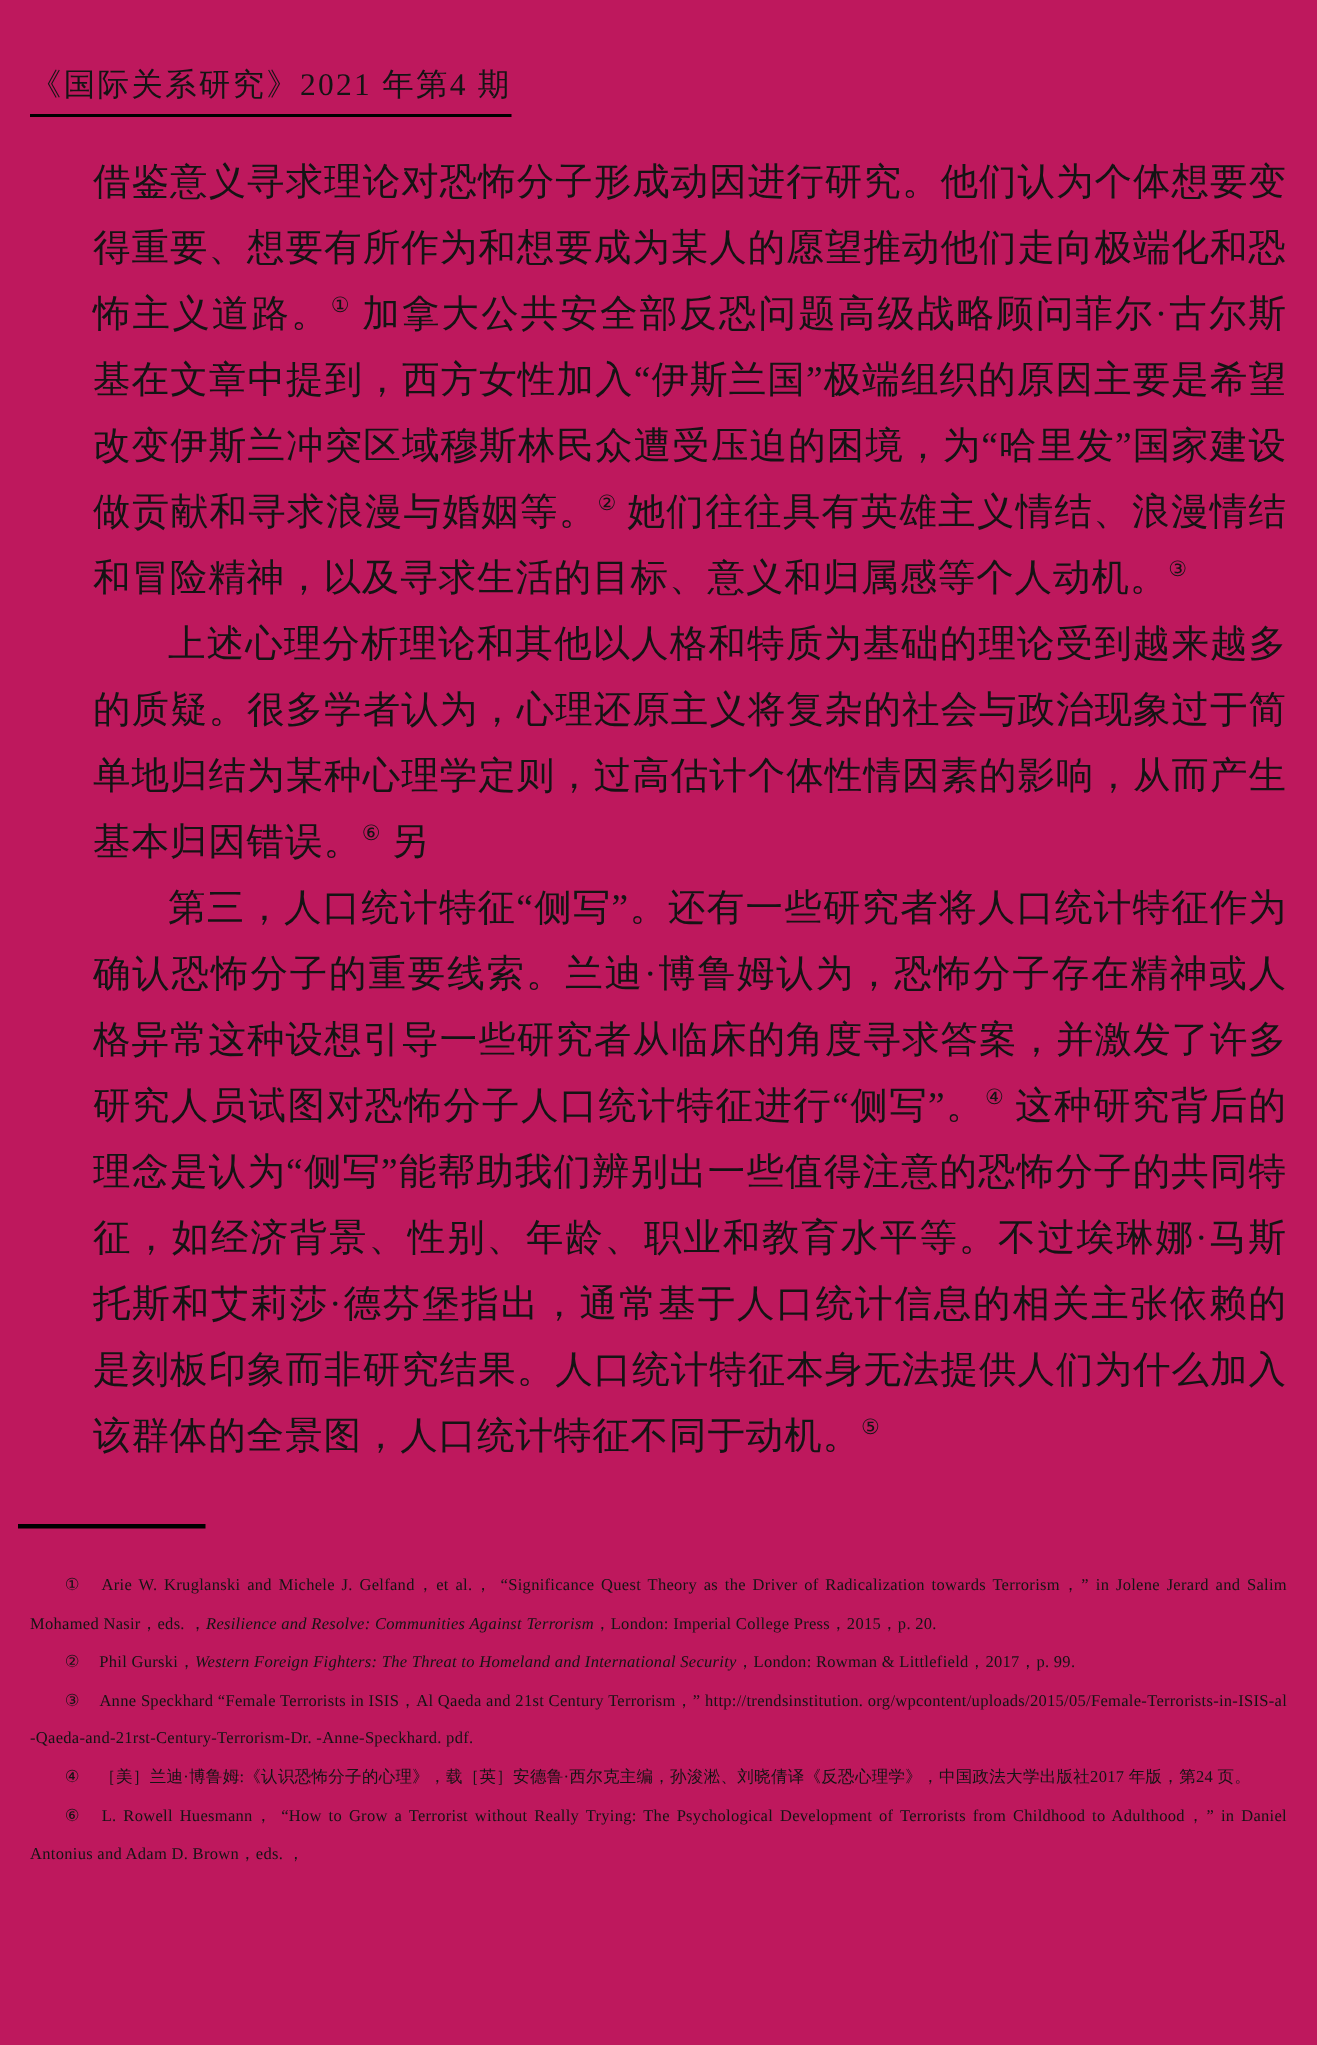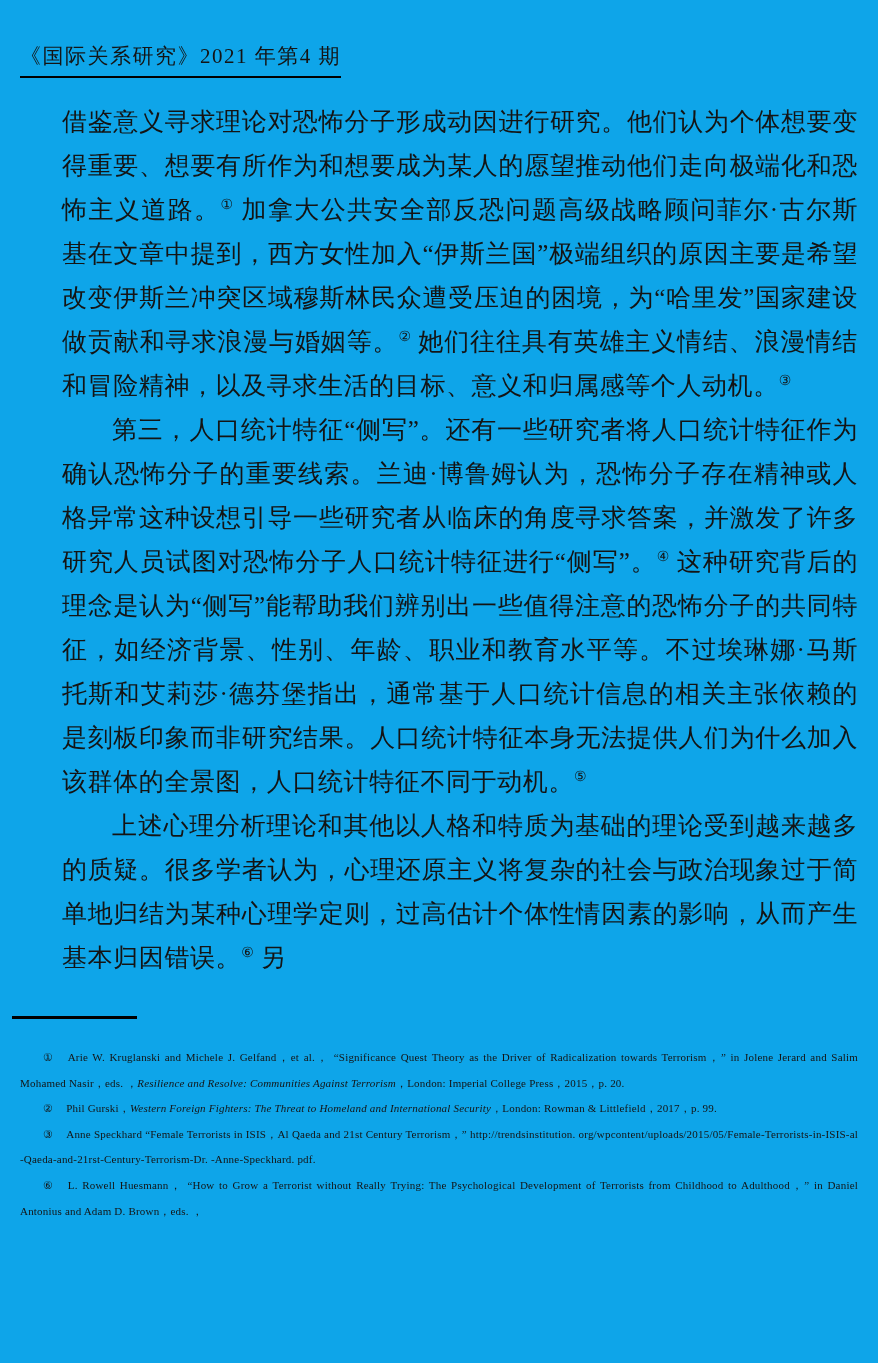--- a/index.html
+++ b/index.html
@@ -8,21 +8,21 @@
     width: 878px;
     height: 1363px;
     overflow: hidden;
     color: #141414;
     font-family: "Liberation Serif", "DejaVu Serif", serif;
   }
   .page {
     width: 878px;
     height: 1363px;
     padding: 42px 20px 16px 20px;
-    background: #0ea5e9;
+    background: #be185d;
   }
   .journal-header {
     display: inline-block;
     font-size: 21px;
     letter-spacing: 1.5px;
     padding-bottom: 6px;
     border-bottom: 2.5px solid #000;
   }
   .article-body {
     margin-top: 22px;
@@ -64,25 +64,26 @@
 </head>
 <body>
 
 <div class="page">
   <div class="journal-header">
     <span>《国际关系研究》2021 年第4 期</span>
   </div>
 
   <div class="article-body">
       <p class="para"><span>借鉴意义寻求理论对恐怖分子形成动因进行研究。他们认为个体想要变得重要、想要有所作为和想要成为某人的愿望推动他们走向极端化和恐怖主义道路。</span><sup>①</sup><span> 加拿大公共安全部反恐问题高级战略顾问菲尔·古尔斯基在文章中提到，西方女性加入“伊斯兰国”极端组织的原因主要是希望改变伊斯兰冲突区域穆斯林民众遭受压迫的困境，为“哈里发”国家建设做贡献和寻求浪漫与婚姻等。</span><sup>②</sup><span> 她们往往具有英雄主义情结、浪漫情结和冒险精神，以及寻求生活的目标、意义和归属感等个人动机。</span><sup>③</sup></p>
+      <p class="para indent"><span>上述心理分析理论和其他以人格和特质为基础的理论受到越来越多的质疑。很多学者认为，心理还原主义将复杂的社会与政治现象过于简单地归结为某种心理学定则，过高估计个体性情因素的影响，从而产生基本归因错误。</span><sup>⑥</sup><span> 另</span></p>
       <p class="para indent"><span>第三，人口统计特征“侧写”。还有一些研究者将人口统计特征作为确认恐怖分子的重要线索。兰迪·博鲁姆认为，恐怖分子存在精神或人格异常这种设想引导一些研究者从临床的角度寻求答案，并激发了许多研究人员试图对恐怖分子人口统计特征进行“侧写”。</span><sup>④</sup><span> 这种研究背后的理念是认为“侧写”能帮助我们辨别出一些值得注意的恐怖分子的共同特征，如经济背景、性别、年龄、职业和教育水平等。不过埃琳娜·马斯托斯和艾莉莎·德芬堡指出，通常基于人口统计信息的相关主张依赖的是刻板印象而非研究结果。人口统计特征本身无法提供人们为什么加入该群体的全景图，人口统计特征不同于动机。</span><sup>⑤</sup></p>
-      <p class="para indent"><span>上述心理分析理论和其他以人格和特质为基础的理论受到越来越多的质疑。很多学者认为，心理还原主义将复杂的社会与政治现象过于简单地归结为某种心理学定则，过高估计个体性情因素的影响，从而产生基本归因错误。</span><sup>⑥</sup><span> 另</span></p>
     </div>
 
   <div class="fn-rule"></div>
 
   <div class="footnotes">
       <p class="footnote"><span class="fn-marker">①</span><span>Arie W. Kruglanski and Michele J. Gelfand，et al.， “Significance Quest Theory as the Driver of Radicalization towards Terrorism，” in Jolene Jerard and Salim Mohamed Nasir，eds. ，</span><em>Resilience and Resolve: Communities Against Terrorism</em><span>，London: Imperial College Press，2015，p. 20.</span></p>
       <p class="footnote"><span class="fn-marker">②</span><span>Phil Gurski，</span><em>Western Foreign Fighters: The Threat to Homeland and International Security</em><span>，London: Rowman &amp; Littlefield，2017，p. 99.</span></p>
       <p class="footnote"><span class="fn-marker">③</span><span>Anne Speckhard  “Female Terrorists in ISIS，Al Qaeda and 21st Century Terrorism，” </span><span class="fn-url">http://trendsinstitution. org/wpcontent/uploads/2015/05/Female-Terrorists-in-ISIS-al-Qaeda-and-21rst-Century-Terrorism-Dr. -Anne-Speckhard. pdf.</span></p>
+      <p class="footnote"><span class="fn-marker">④</span><span>［美］兰迪·博鲁姆:《认识恐怖分子的心理》，载［英］安德鲁·西尔克主编，孙浚淞、刘晓倩译《反恐心理学》，中国政法大学出版社2017 年版，第24 页。</span></p>
       <p class="footnote"><span class="fn-marker">⑥</span><span>L. Rowell Huesmann， “How to Grow a Terrorist without Really Trying: The Psychological Development of Terrorists from Childhood to Adulthood，” in Daniel Antonius and Adam D. Brown，eds. ，</span></p>
     </div>
 </div>
 
 </body></html>

